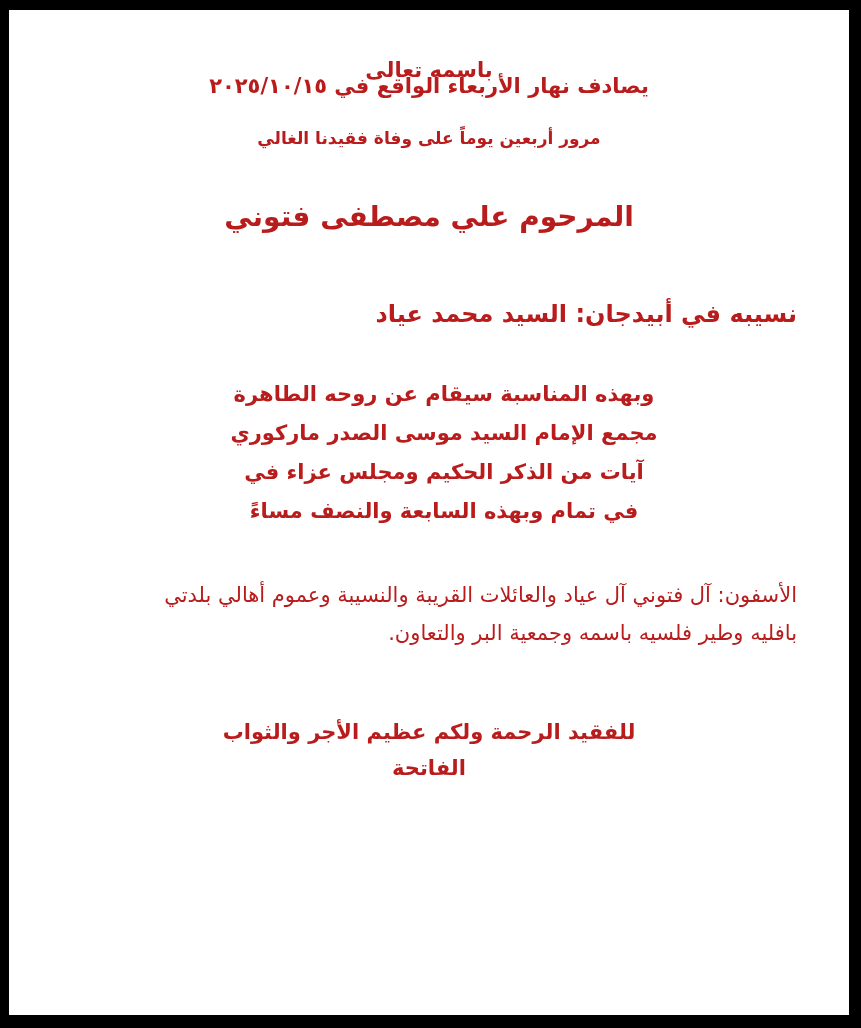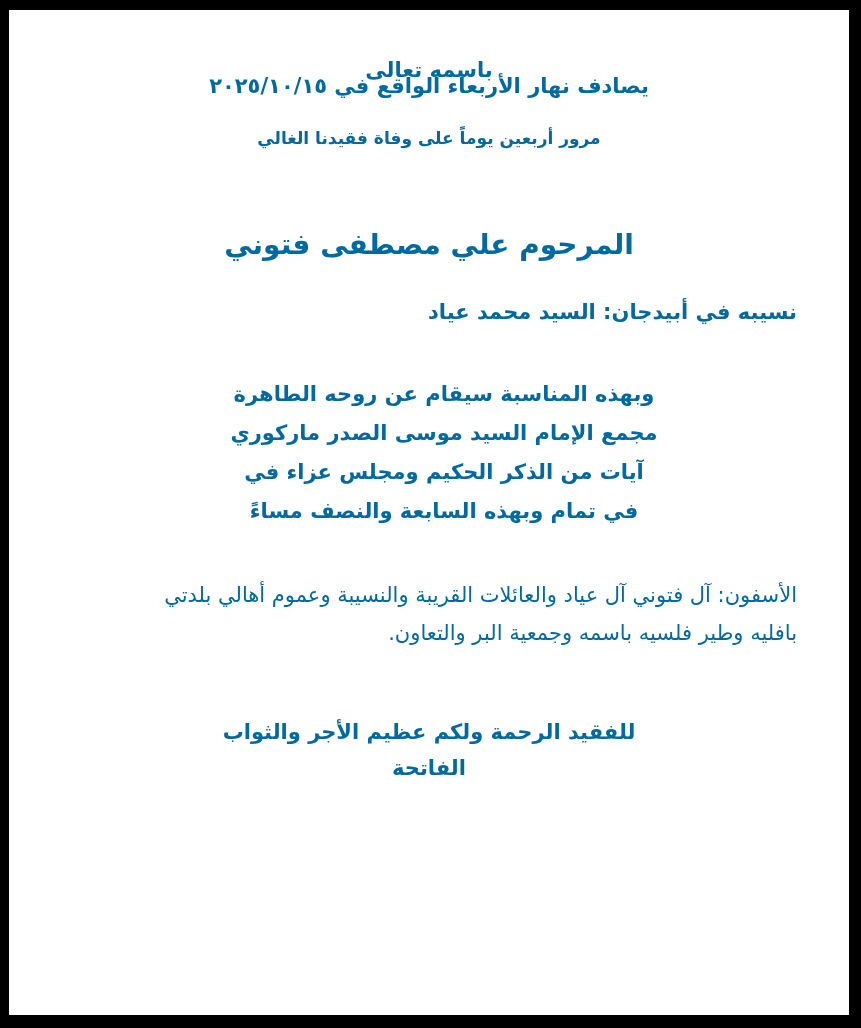--- a/index.html
+++ b/index.html
@@ -8,35 +8,35 @@
       background: #000000;
       position: relative;
       overflow: hidden;
     }
     .page {
       position: absolute;
       left: 9px; top: 10px;
       width: 840px; height: 1005px;
       background: #ffffff;
       font-family: "DejaVu Sans", "Liberation Sans", sans-serif;
-      color: #0369a1;
+      color: #b91c1c;
       direction: rtl;
     }
     .line {
       position: absolute;
       font-weight: bold;
       white-space: nowrap;
       line-height: 1;
     }
     .center { left: 0; right: 0; text-align: center; }
     .h-basm { top: 50px; font-size: 21px; left: 180px; right: 180px; text-align:center; }
     .h-date { top: 66px; font-size: 21px; }
     .h-arb  { top: 120px; font-size: 17px; }
-    .h-name { top: 221px; font-size: 28px; }
-    .nasib  { top: 292px; right: 52px; font-size: 21px; }
+    .h-name { top: 193px; font-size: 28px; }
+    .nasib  { top: 292px; right: 52px; font-size: 24px; }
     .para-block {
       position: absolute; top: 365px; left: 0; right: 0;
       text-align: center; font-weight: bold; font-size: 21px; line-height: 39px;
     }
     .para-block div { white-space: nowrap; margin-left: 30px; }
     .mourners {
       position: absolute; top: 566px; right: 52px; left: 94px;
       font-weight: normal; font-size: 21px; line-height: 38px;
       text-align: right;
     }

